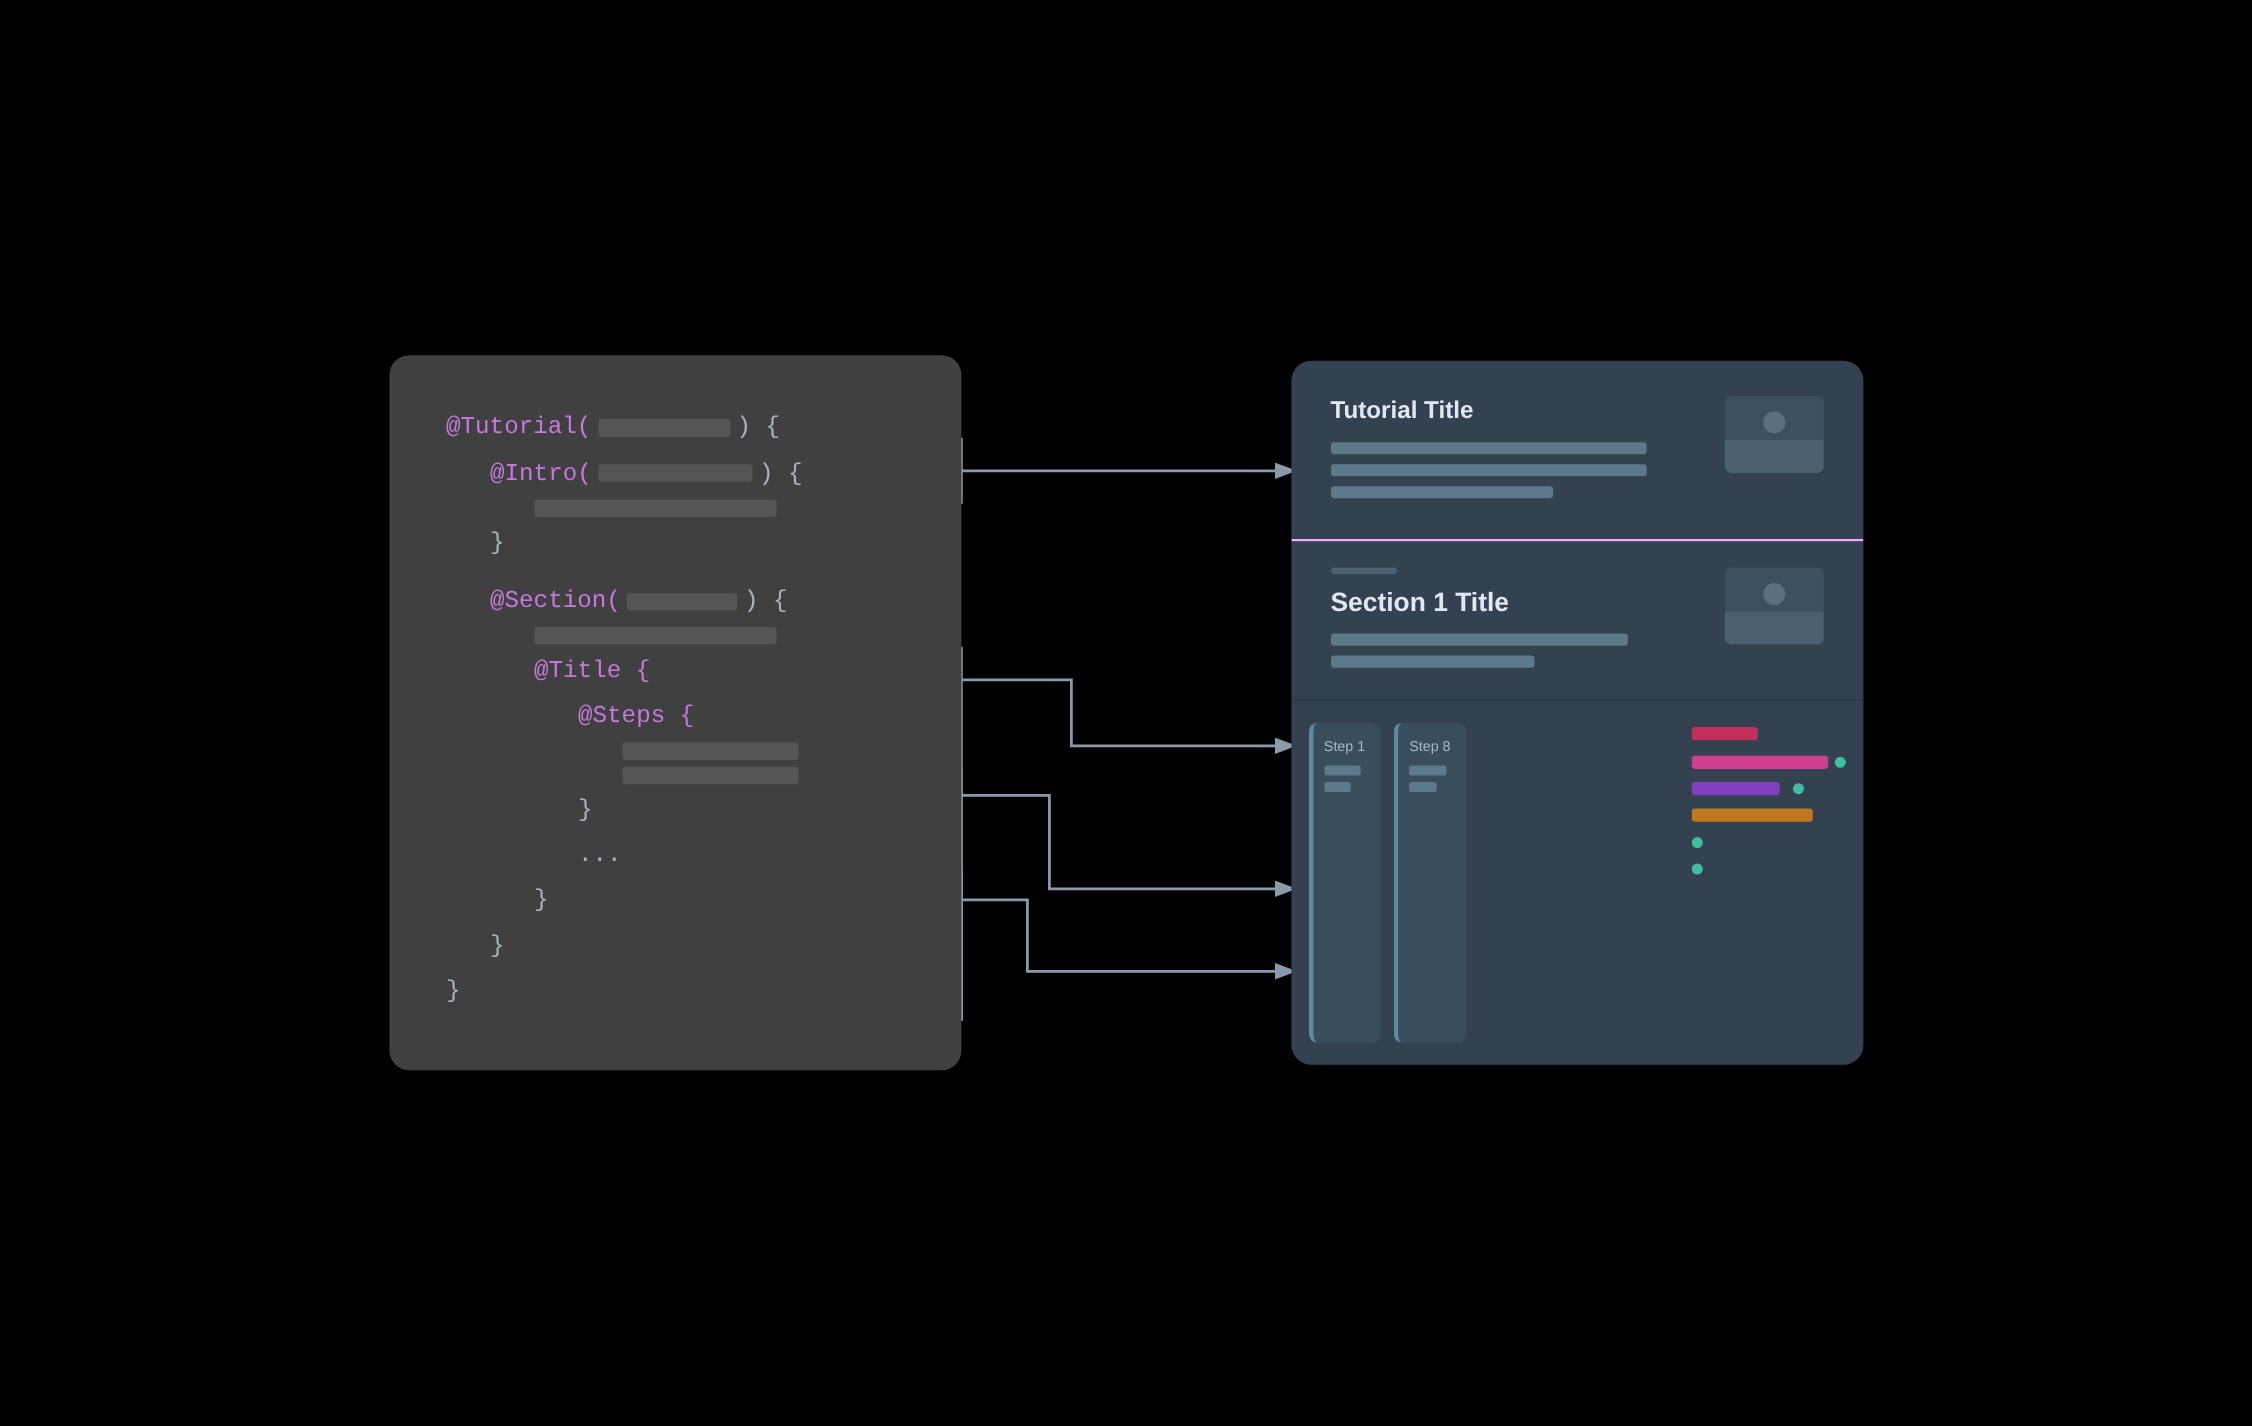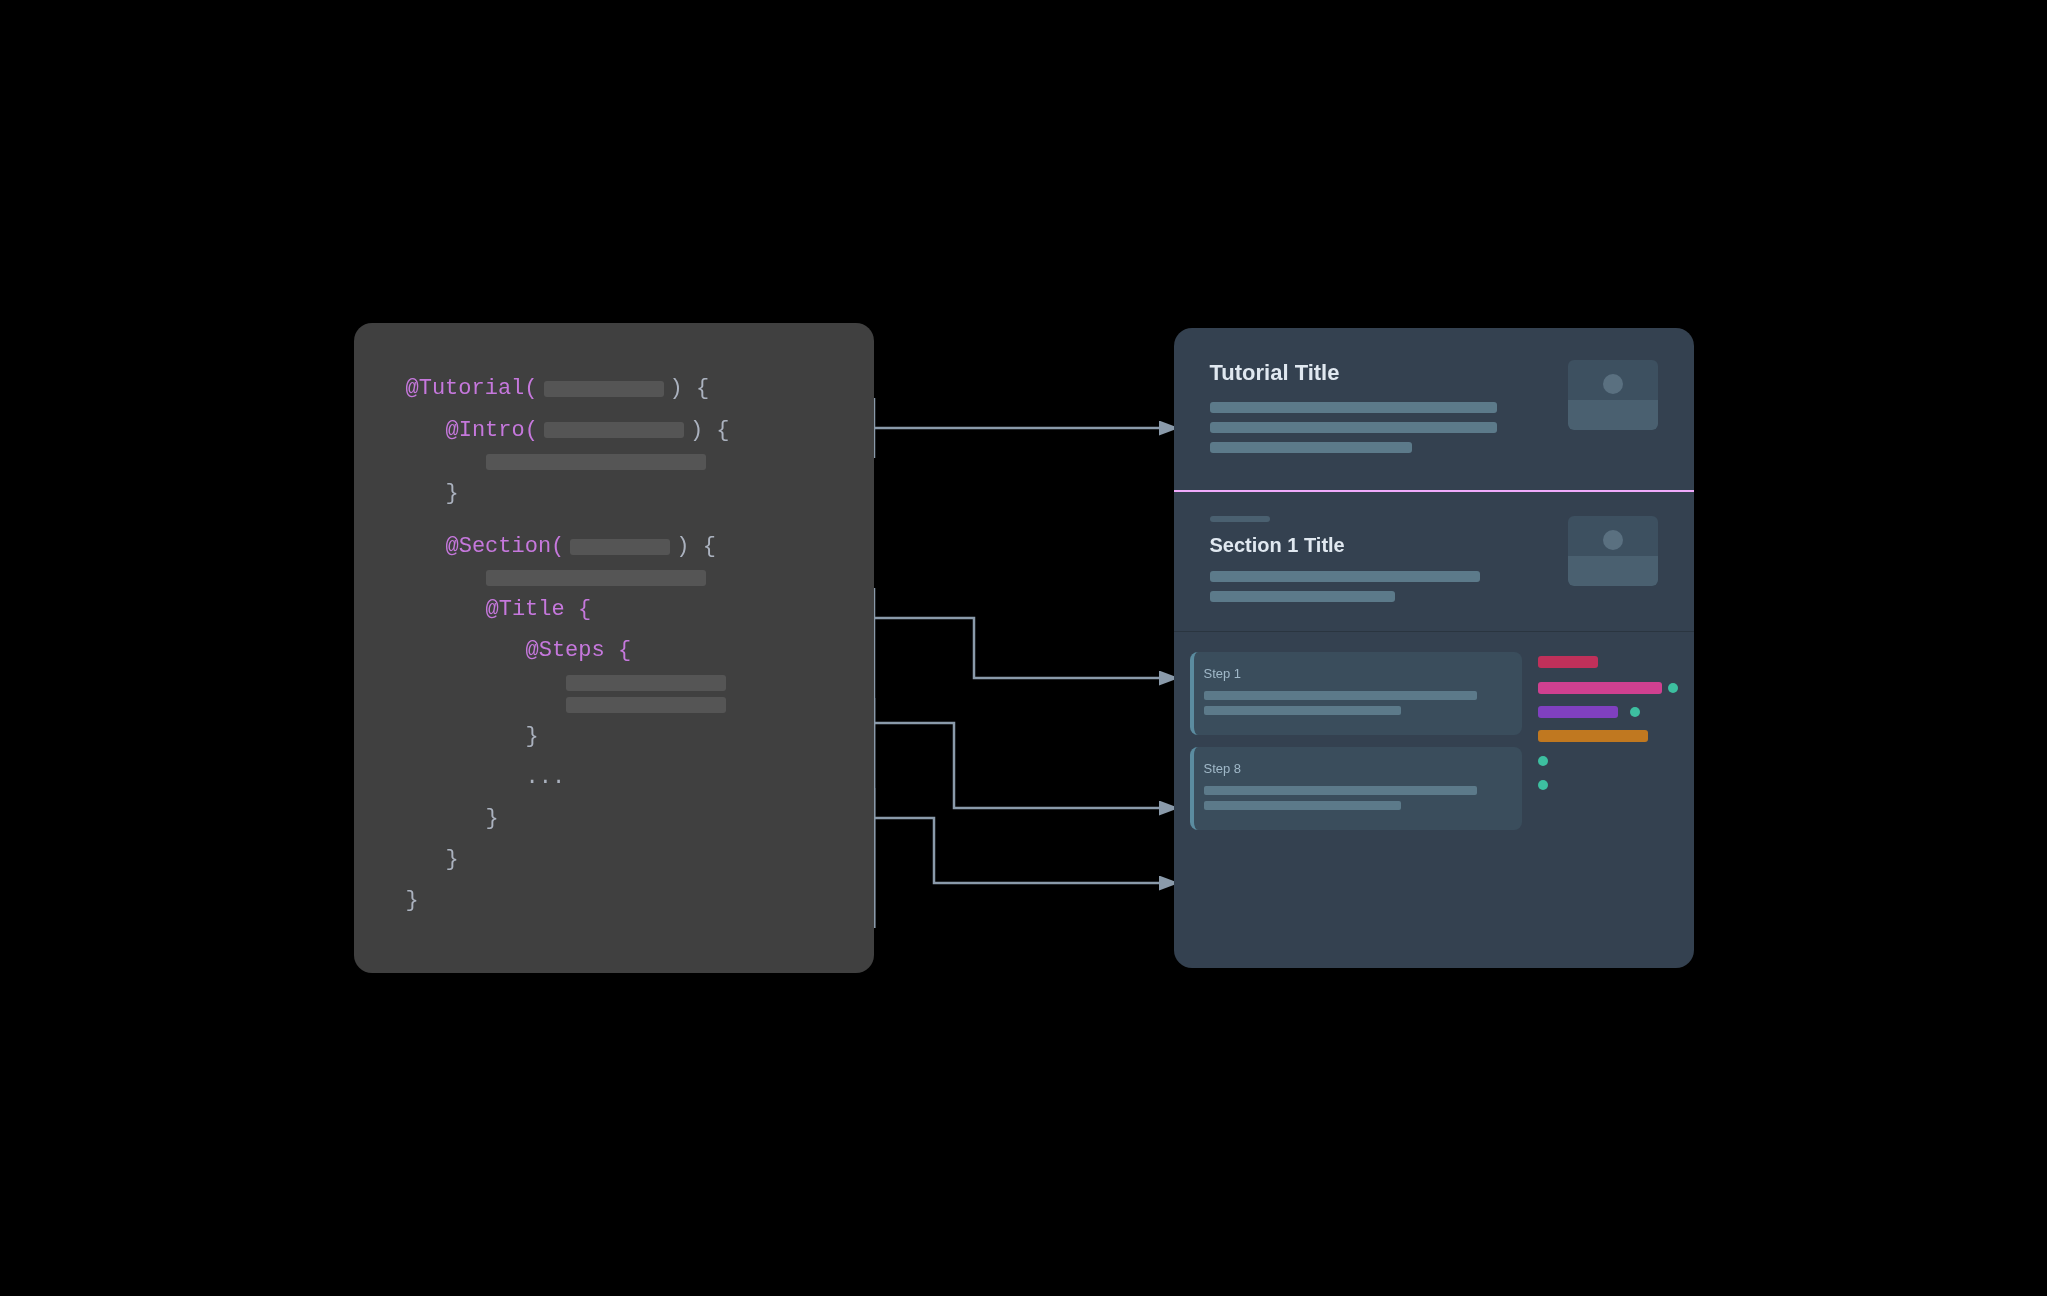--- a/index.html
+++ b/index.html
@@ -140,36 +140,36 @@
       background: #4a6070;
       height: 6px;
       border-radius: 3px;
       width: 60px;
       margin-bottom: 12px;
     }
     .preview-section-content { flex: 1; }
     .preview-section-title {
       color: #e0e8f0;
       font-family: Arial, sans-serif;
-      font-size: 20px;
+      font-size: 24px;
       font-weight: 700;
       margin-bottom: 14px;
     }
 
     
     .preview-steps {
       padding: 20px 16px;
       display: flex;
       gap: 16px;
       flex: 1;
     }
     .steps-left {
       flex: 1;
       display: flex;
-      flex-direction: column;
+      flex-direction: row;
       gap: 12px;
     }
     .step-card {
       background: #3a4d5c;
       border-radius: 8px;
       padding: 14px 14px 14px 10px;
       border-left: 4px solid #5b8ca0;
     }
     .step-label {
       color: #a0b8c8;

